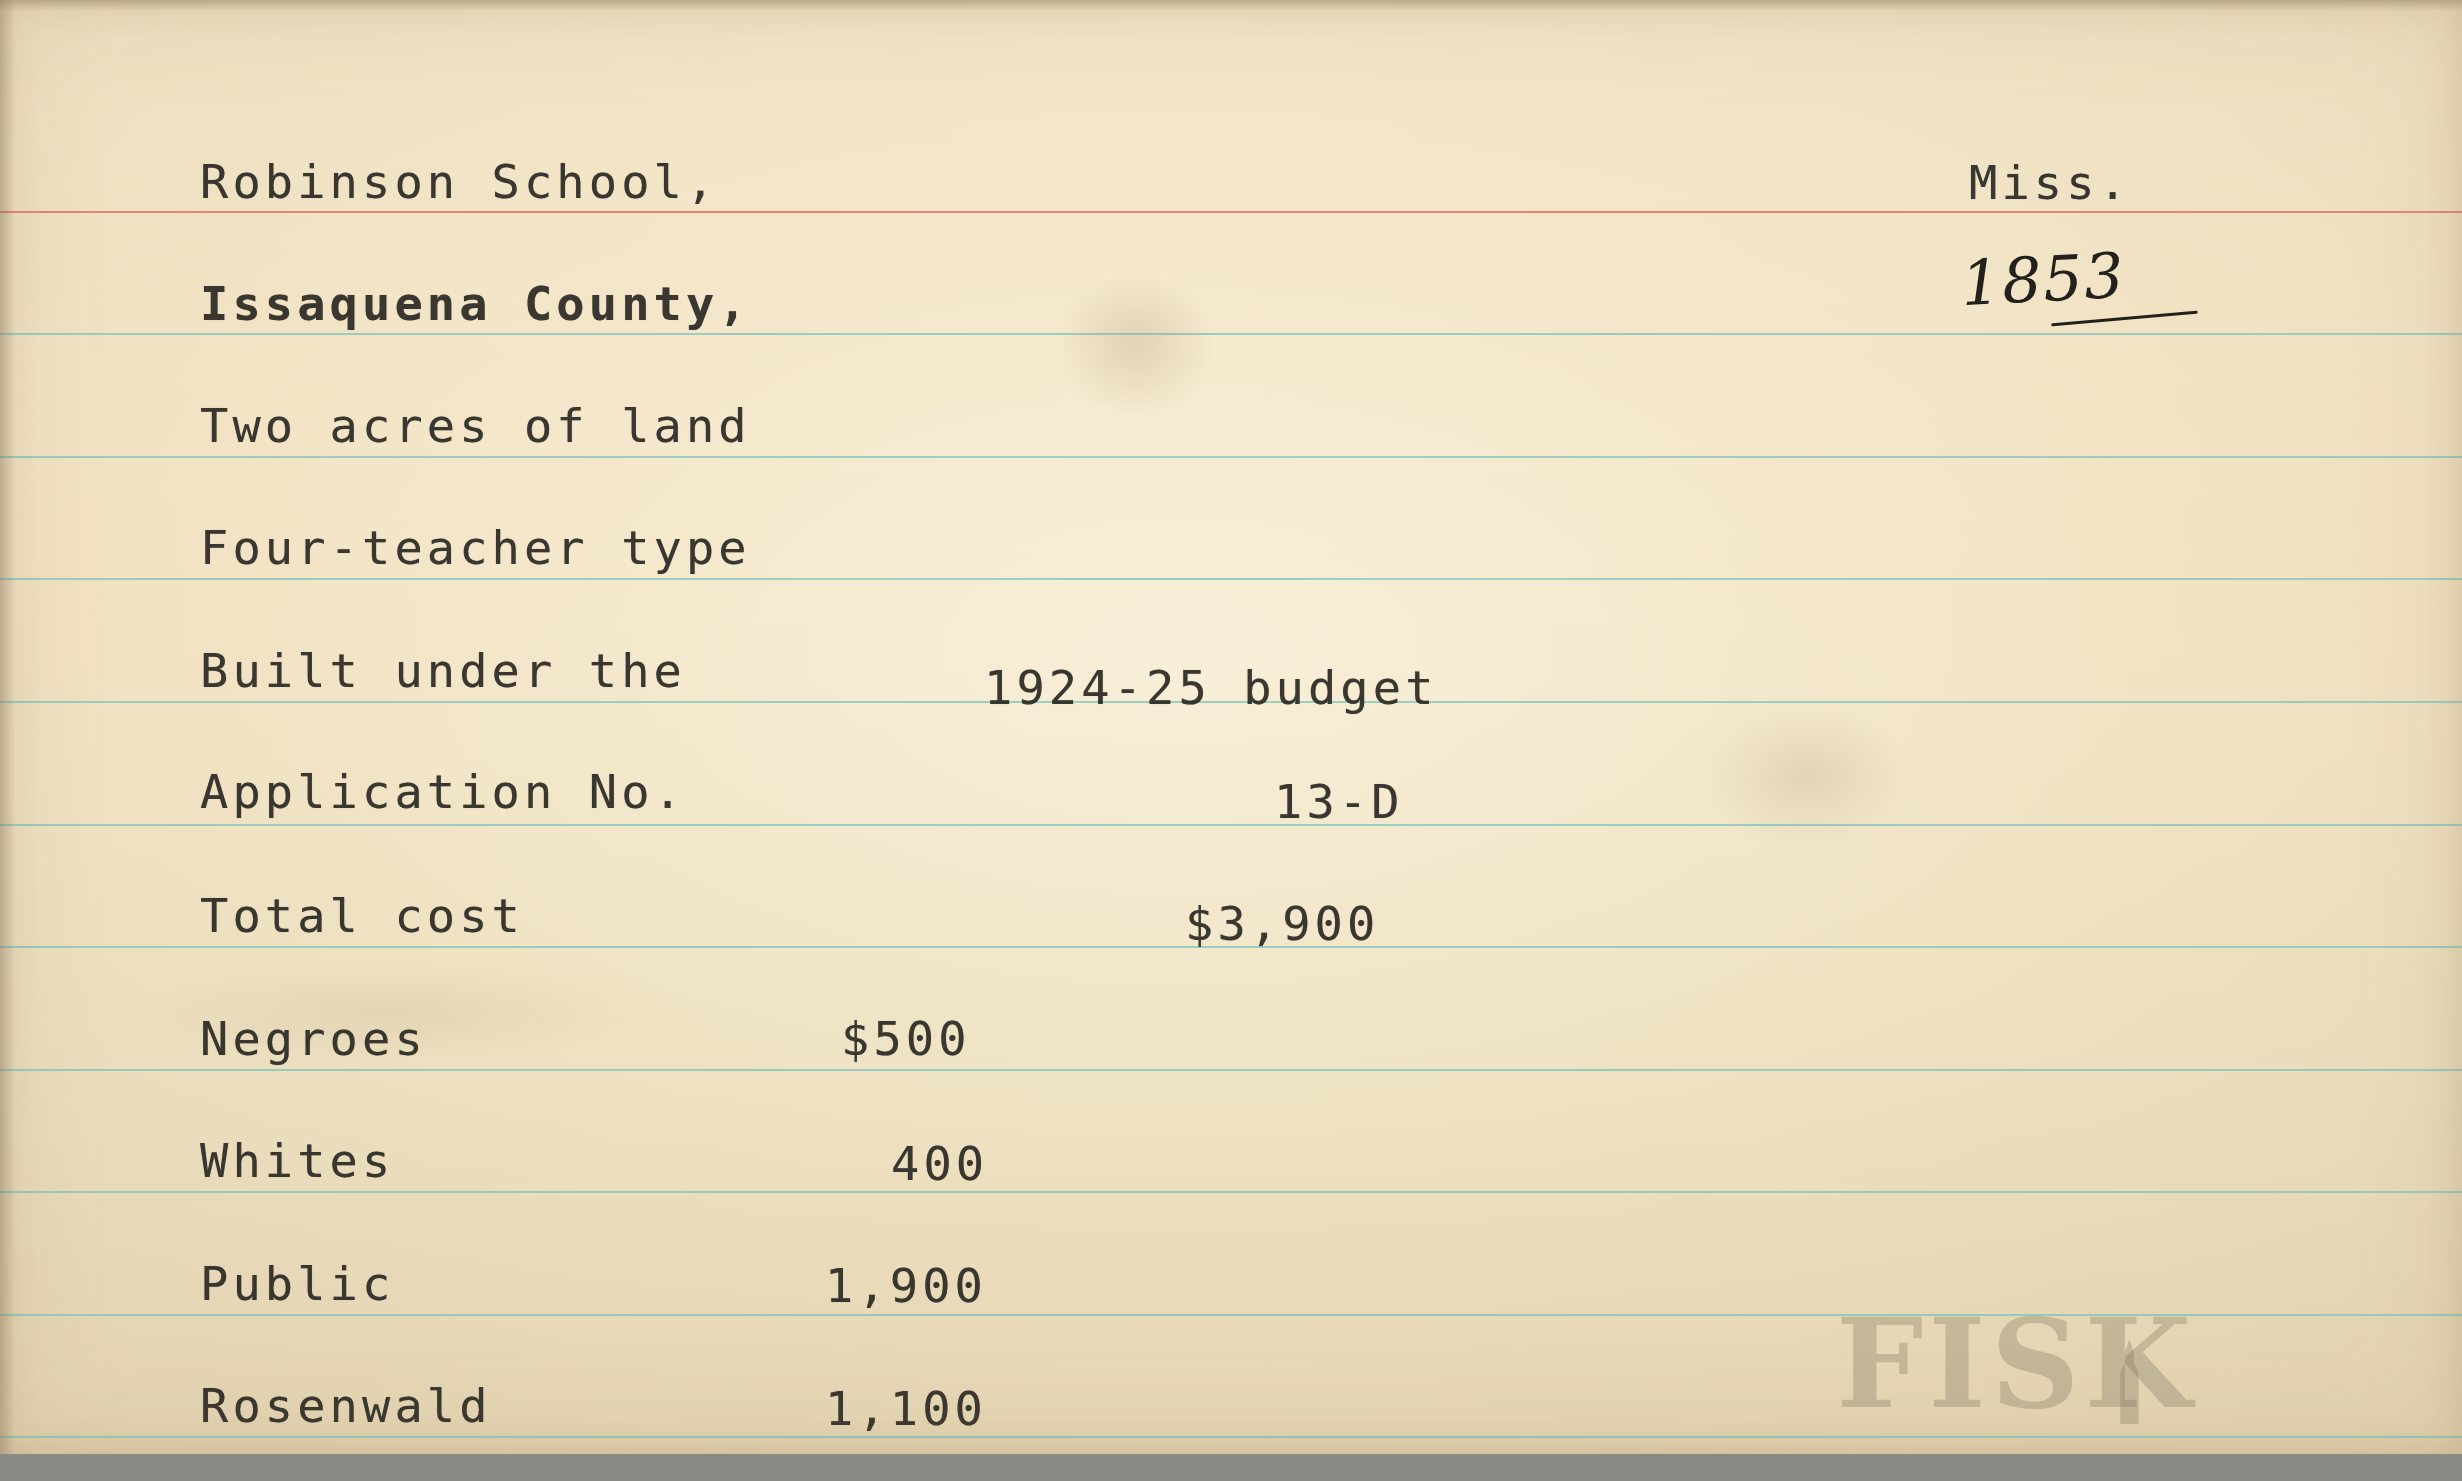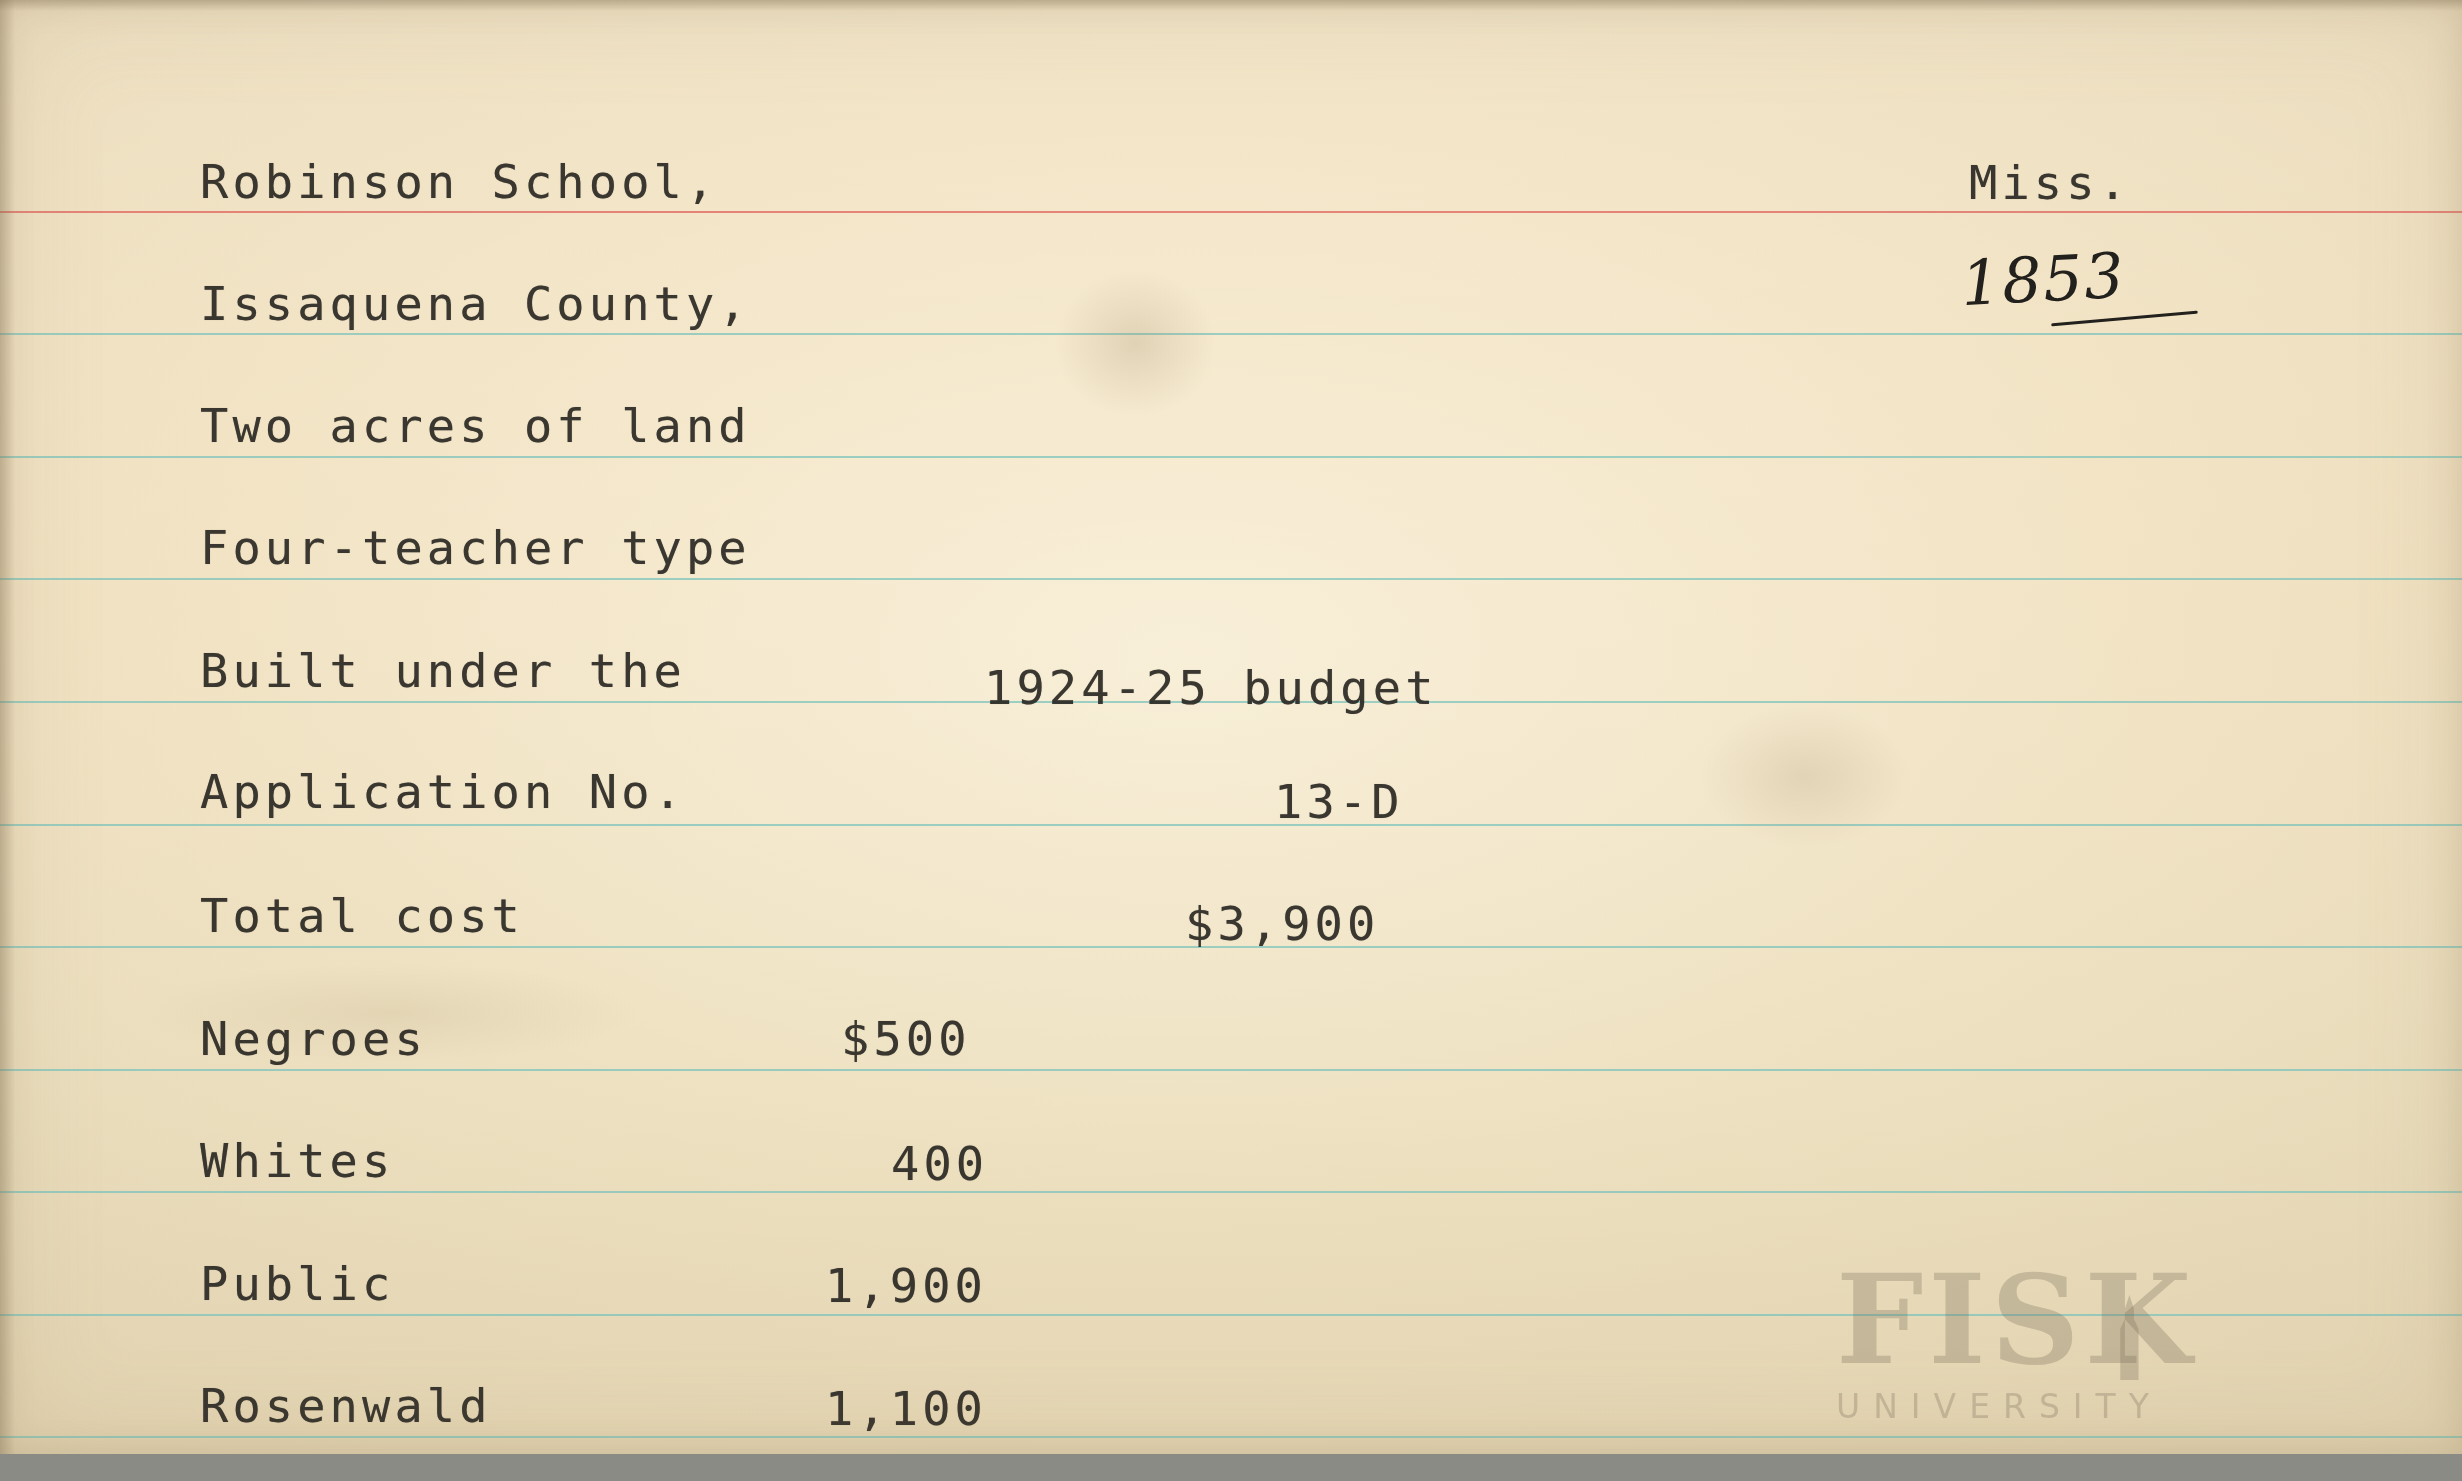--- a/index.html
+++ b/index.html
@@ -152,21 +152,21 @@
   <div class="rule blue" style="top:1314px;"></div>
   <div class="rule blue" style="top:1436px;"></div>
 
   <div class="smudge" style="left:1054px; top:270px; width:163px; height:147px; background:radial-gradient(ellipse at center, rgba(150,128,92,0.22), rgba(150,128,92,0) 70%);"></div>
   <div class="smudge" style="left:1699px; top:703px; width:212px; height:147px; background:radial-gradient(ellipse at center, rgba(150,128,92,0.18), rgba(150,128,92,0) 70%);"></div>
   <div class="smudge" style="left:147px; top:964px; width:490px; height:98px; background:radial-gradient(ellipse at center, rgba(150,128,92,0.12), rgba(150,128,92,0) 72%);"></div>
 
   <div class="typed" style="left:200px; top:154px;">Robinson School,</div>
   <div class="typed" style="left:1969px; top:155px;">Miss.</div>
 
-  <div class="typed" style="left:200px; top:276px;">Issaquena County,</div>
+  <div class="typed" style="left:200px; top:276px;font-weight:bold;">Issaquena County,</div>
 
   <div class="handwritten" style="left:1961px; top:243px;">1853</div>
   <div class="hand-strike" style="left:2051px; top:317px; width:147px;"></div>
 
   <div class="typed" style="left:200px; top:398px;">Two acres of land</div>
 
   <div class="typed" style="left:200px; top:520px;">Four-teacher type</div>
 
   <div class="typed" style="left:200px; top:643px;">Built under the</div>
   <div class="typed" style="left:984px; top:660px;">1924-25 budget</div>
@@ -185,20 +185,19 @@
 
   <div class="typed" style="left:200px; top:1256px;">Public</div>
   <div class="typed" style="left:825px; top:1258px;">1,900</div>
 
   <div class="typed" style="left:200px; top:1378px;">Rosenwald</div>
   <div class="typed" style="left:825px; top:1381px;">1,100</div>
 
   <div id="watermark">
     <div class="wm-main">FISK</div>
     <div id="wm-tower"></div>
-    <div class="wm-sub">UNIVERSITY</div>
   </div>
 
   <div id="edge-shadow"></div>
   <div id="top-edge"></div>
   <div id="left-edge"></div>
 </div>
 
 
 </body></html>

